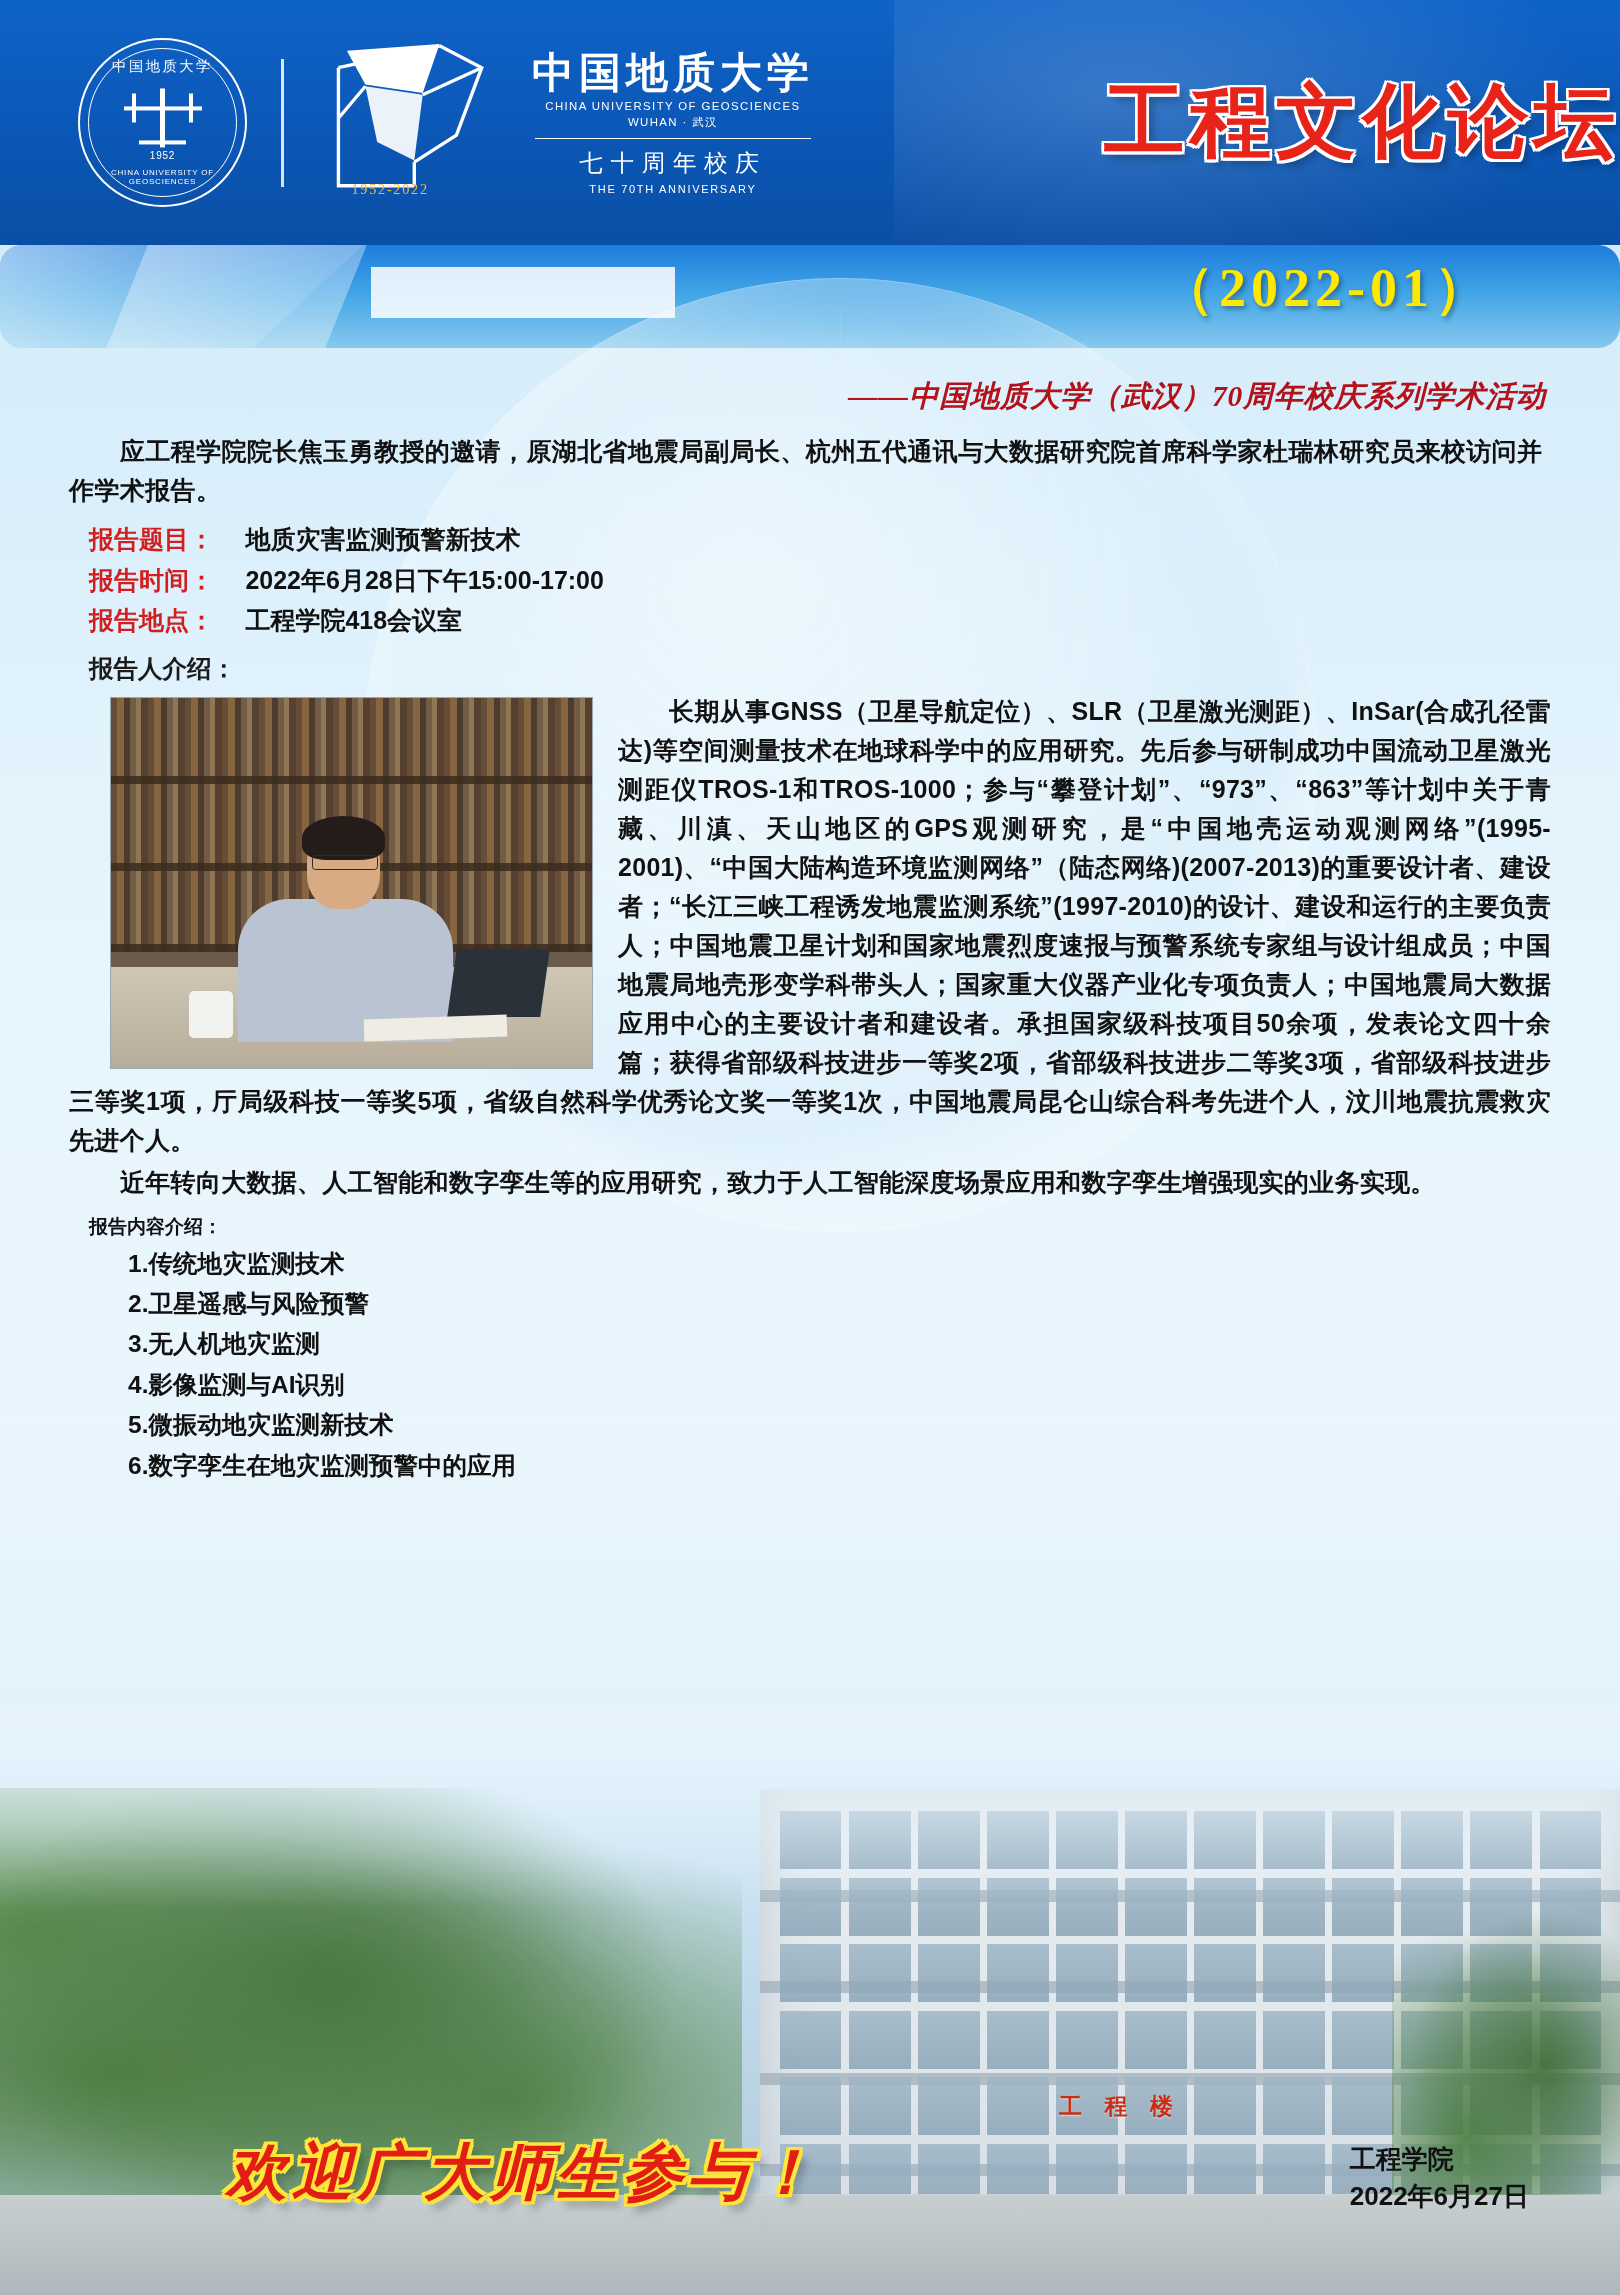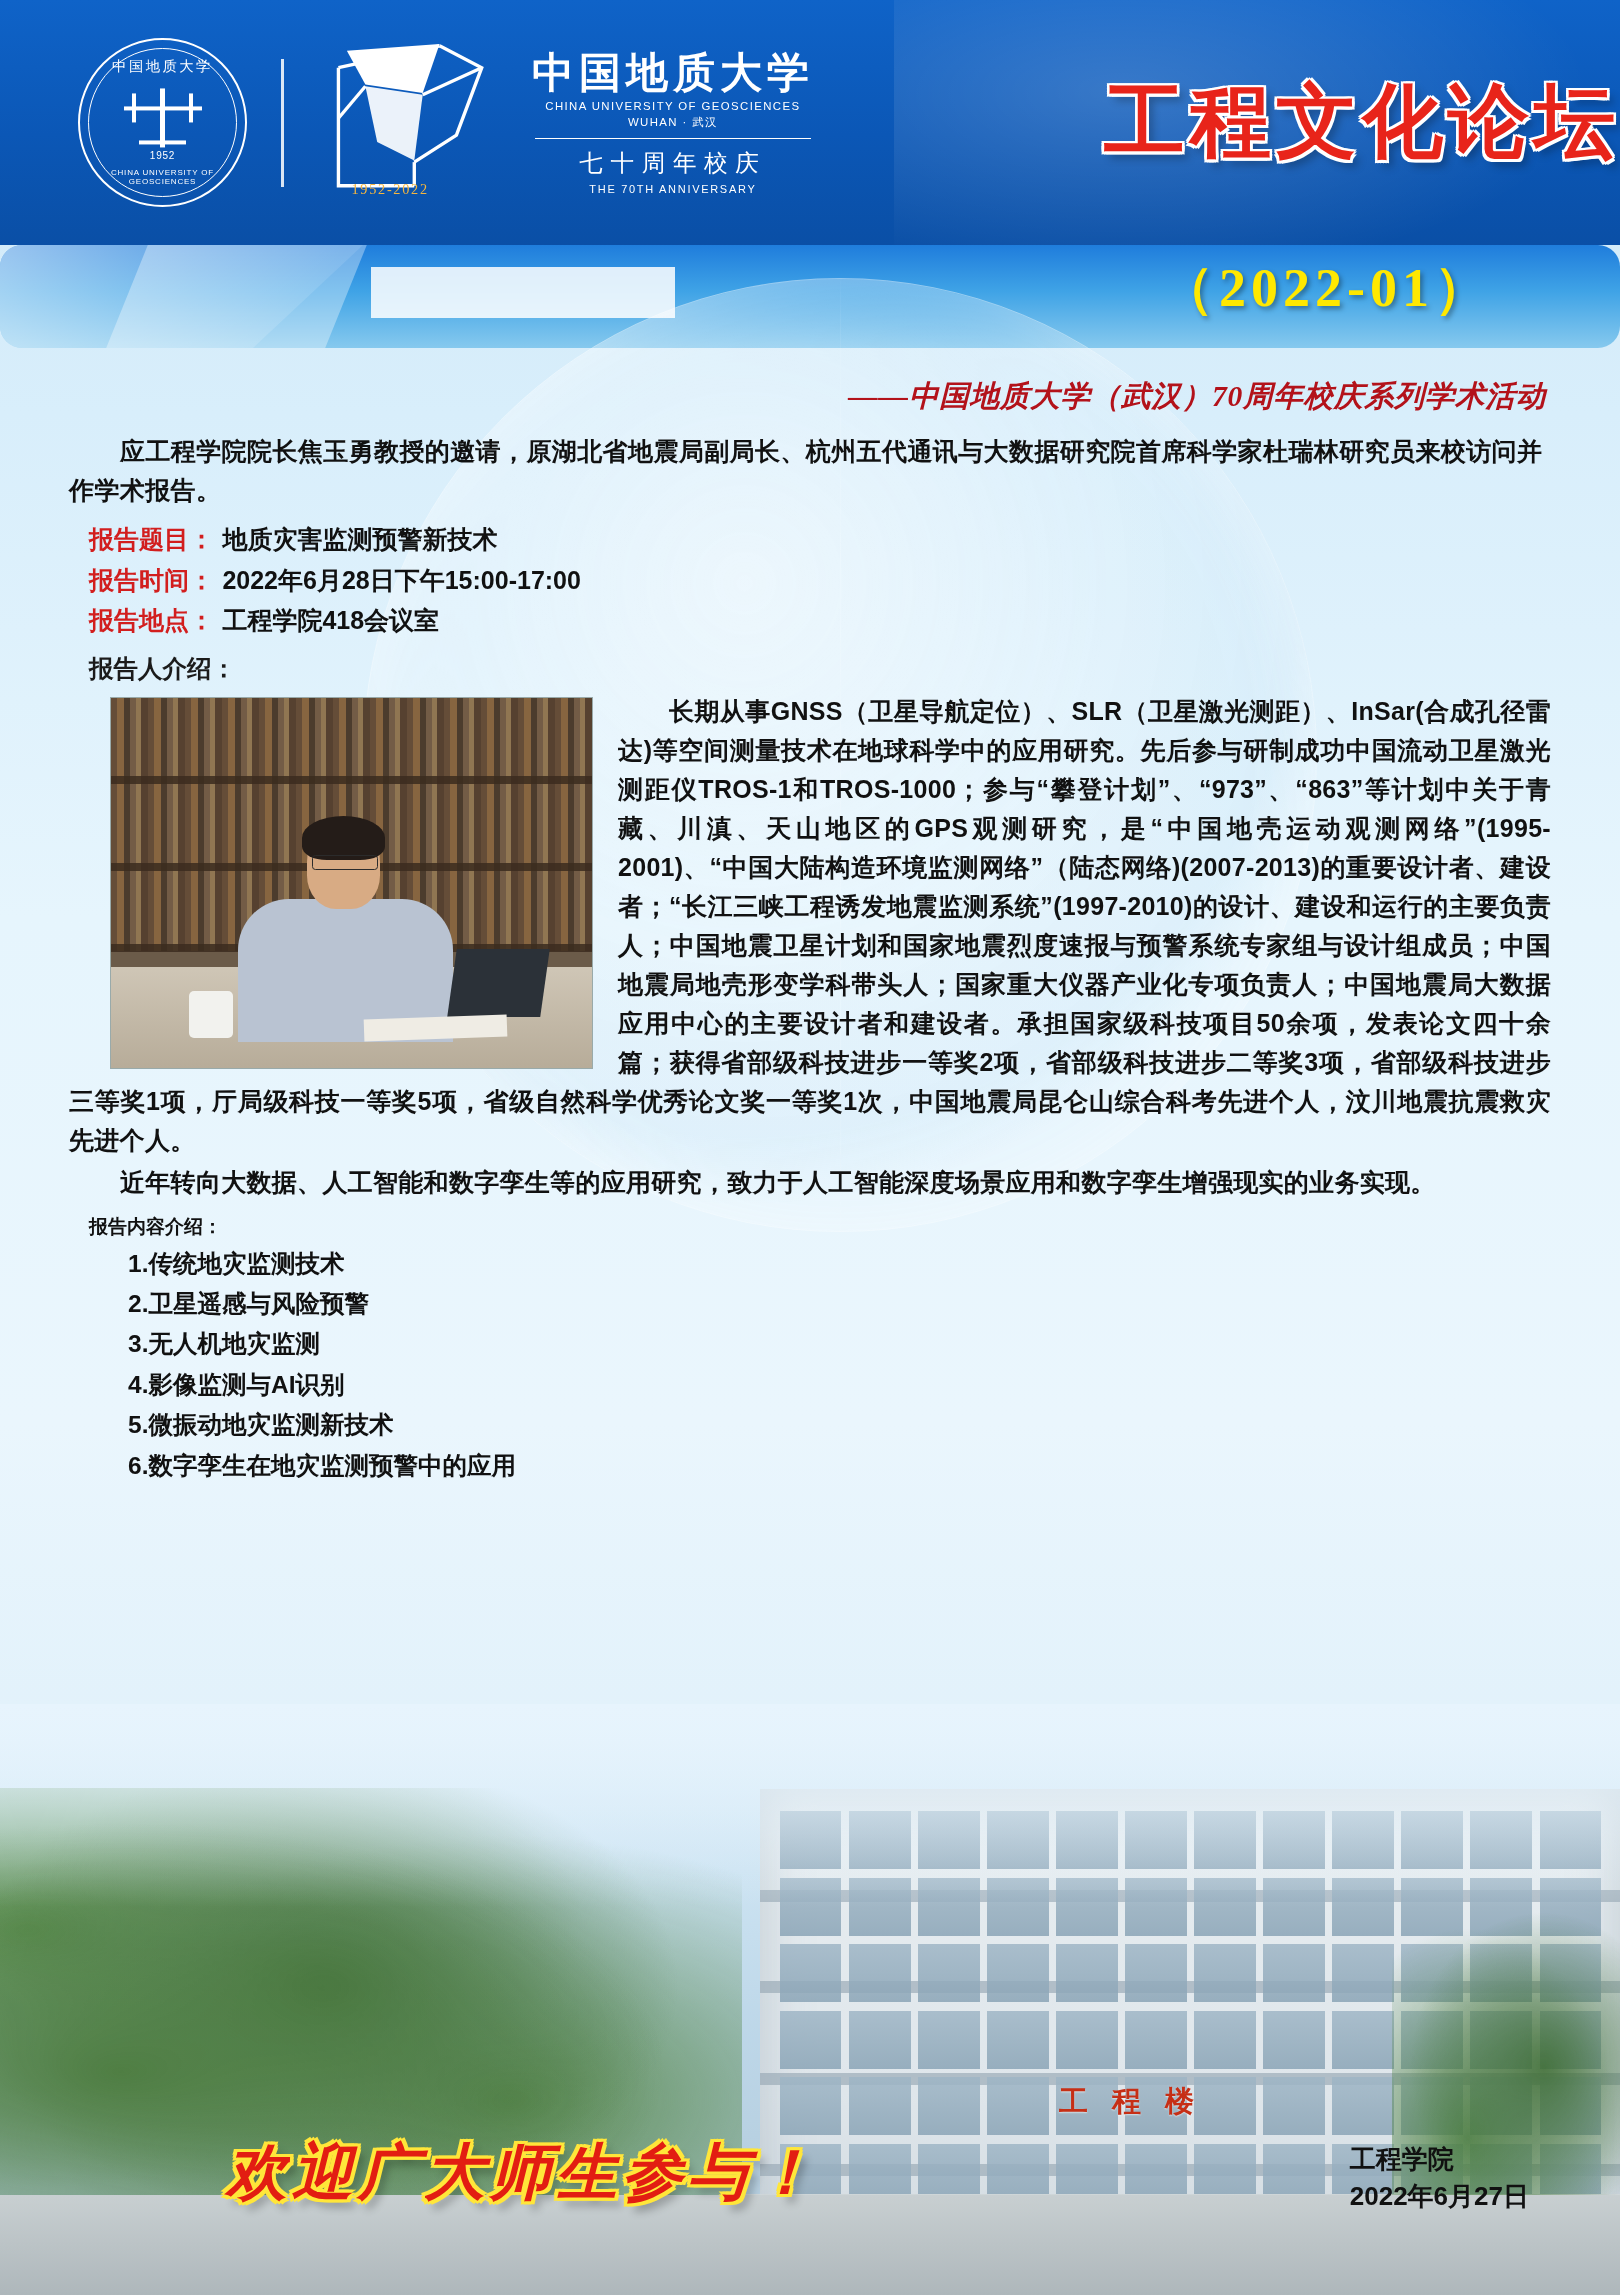--- a/index.html
+++ b/index.html
@@ -281,20 +281,21 @@
     text-indent: 51px;
     letter-spacing: 0.4px;
     margin-bottom: 13.5px;
   }
   .kv {
     display: flex;
     align-items: flex-start;
     margin: 7.6px 0 7.6px 20px;
     font-size: 25px;
     font-weight: bold;
+    gap: 23px;
   }
   .kv .k {
     color: #d21e1e;
     white-space: nowrap;
   }
   .kv .v {
     color: #111;
     margin-left: 8.4px;
   }
   .section-label {
@@ -492,21 +493,21 @@
       radial-gradient(ellipse at 30% 70%, #4f8244 0%, rgba(79,130,68,0) 60%);
     opacity: .9;
   }
   .photo .sign {
     position: absolute;
     left: 1059px;
     bottom: 173px;
     color: #c62f16;
     font-family: "Liberation Serif", serif;
     font-weight: bold;
-    font-size: 29px;
+    font-size: 23px;
     letter-spacing: 8.4px;
     text-shadow: 0 0.8px 1.7px rgba(255,255,255,.6);
   }
   .photo .fade-top {
     position: absolute;
     left: 0; top: 0; right: 0; height: 203px;
     background: linear-gradient(180deg, #e7f4fd 0%, rgba(231,244,253,.55) 45%, rgba(231,244,253,0) 100%);
   }
 
   

